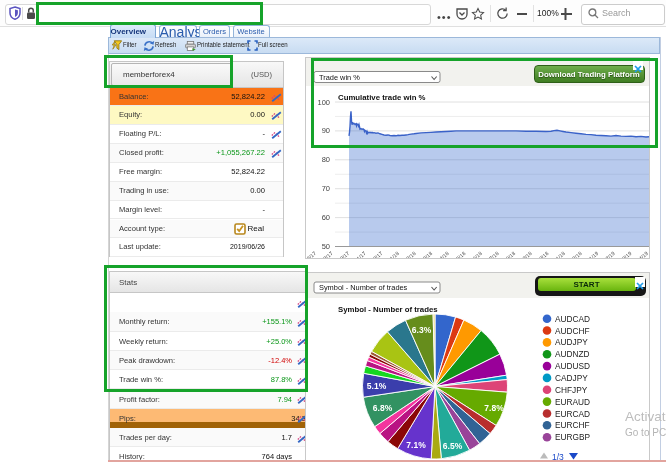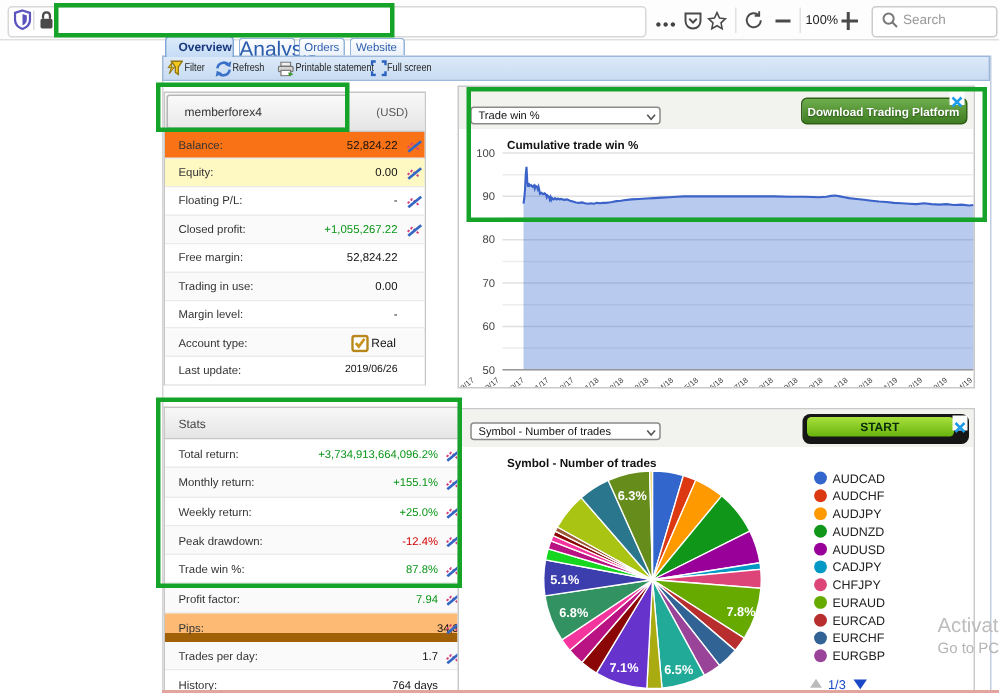--- a/index.html
+++ b/index.html
@@ -39,21 +39,21 @@
   <svg class="abs" style="left:588px;top:8px" width="11" height="11" viewBox="0 0 11 11">
     <circle cx="4.4" cy="4.4" r="3.4" fill="none" stroke="#777" stroke-width="1.3"></circle>
     <line x1="7" y1="7" x2="10" y2="10" stroke="#777" stroke-width="1.3"></line>
   </svg>
   <div class="abs" style="left:602px;top:0;height:27px;line-height:27px;font-size:9px;color:#999">Search</div>
 </div>
 
 <div class="abs" style="left:158.5px;top:24.5px;width:38px;height:12.5px;background:linear-gradient(#fefeff,#eaf1fa);border:1px solid #93b4da;border-bottom:none;border-radius:3px 3px 0 0;text-align:center;font-size:14px;line-height:12px;color:#2a5cad">Analysis</div>
 <div class="abs" style="left:199px;top:24.5px;width:31px;height:12.5px;background:linear-gradient(#fefeff,#eaf1fa);border:1px solid #93b4da;border-bottom:none;border-radius:3px 3px 0 0;text-align:center;font-size:7.6px;line-height:12px;color:#2a5cad">Orders</div>
 <div class="abs" style="left:232.5px;top:24.5px;width:37px;height:12.5px;background:linear-gradient(#fefeff,#eaf1fa);border:1px solid #93b4da;border-bottom:none;border-radius:3px 3px 0 0;text-align:center;font-size:7.6px;line-height:12px;color:#2a5cad">Website</div>
-<div class="abs" style="left:109.5px;top:24px;width:46px;height:14px;background:linear-gradient(#dcebfb,#c6dcf5);border:1px solid #7da6d4;border-bottom:none;border-radius:3px 3px 0 0;text-align:right;font-size:8px;font-weight:bold;line-height:13px;color:#16367c;z-index:3">Overview</div>
+<div class="abs" style="left:109.5px;top:24px;width:46px;height:14px;background:linear-gradient(#dcebfb,#c6dcf5);border:1px solid #7da6d4;border-bottom:none;border-radius:3px 3px 0 0;text-align:left;font-size:8px;font-weight:bold;line-height:13px;color:#16367c;z-index:3">Overview</div>
 
 <div class="abs" style="left:108px;top:37px;width:551.5px;height:16.5px;background:linear-gradient(#dce9f8,#c8dcf2);border:1px solid #9cb8da;z-index:2"></div>
 <svg class="abs" style="left:111px;top:40px;z-index:2" width="11" height="11" viewBox="0 0 11 11">
   <path d="M3.2,0.8 L10.6,0.8 L7.9,4.6 L7.9,9.6 L5.9,8.2 L5.9,4.6 Z" fill="#f5c81e" stroke="#937812" stroke-width="0.9"></path>
   <path d="M3.8,1.5 L1.2,5 L3.2,5.2 L1.8,9.2 L5.2,4.8 L3.2,4.6 Z" fill="#f5c81e" stroke="#937812" stroke-width="0.7"></path>
 </svg>
 <div class="abs" style="left:123px;top:37px;height:16.5px;line-height:16.5px;font-size:7.6px;color:#222;z-index:2;transform:scaleX(0.8);transform-origin:left center;white-space:nowrap">Filter</div>
 <svg class="abs" style="left:142.5px;top:39.5px;z-index:2" width="12" height="12" viewBox="0 0 12 12">
   <path d="M1.9,5.6 A4.3,4.3 0 0 1 9.6,3.5" fill="none" stroke="#3a72c8" stroke-width="1.7"></path>
   <path d="M11.2,0.9 L10.5,4.8 L6.8,3.2 Z" fill="#3a72c8"></path>
@@ -137,24 +137,20 @@
         <path d="M3.2,5.8 L5.2,8 L9,2.8" stroke="#c8921e" stroke-width="1.8" fill="none"></path>
       </svg>
       <span style="position:absolute;left:137.5px;top:0;line-height:18.8px;font-size:8px;color:#111">Real</span>
     </div>
 </div>
 
 <div class="abs" style="left:109px;top:271px;width:197.5px;height:191px;border:1px solid #c6c6c6;border-bottom:none;background:#fff">
   <div class="abs" style="left:0;top:0;width:195.5px;height:21px;background:linear-gradient(#f8f8f8,#e5e5e5);border-bottom:1px solid #c6c6c6">
     <span class="abs" style="left:9px;top:0;line-height:21px;font-size:8px;color:#444">Stats</span>
   </div>
-  <div style="position:absolute;left:0;top:21.0px;width:195.5px;height:19.30px;background:#ffffff;border-bottom:1px solid #ebebeb;box-sizing:border-box">
-      <span style="position:absolute;left:9px;top:0;line-height:19.3px;font-size:7.6px;color:#333">Total return:</span>
-      <span style="position:absolute;right:13.5px;top:0;line-height:19.3px;font-size:7.5px;color:#0a9618">+3,734,913,664,096.2%</span>
-    </div>
 <svg style="position:absolute;left:187px;top:26.5px" width="11" height="9" viewBox="0 0 11 9">
       <path d="M0.8,5.5 L3.6,2.8 L5.4,4.2 L8.2,6.8" stroke="#d5407e" stroke-width="1.3" fill="none" stroke-dasharray="1.6,1.1"></path>
       <path d="M1.2,8.2 L9.8,1.2" stroke="#3467c4" stroke-width="1.8" fill="none"></path>
     </svg>
 <div style="position:absolute;left:0;top:40.3px;width:195.5px;height:19.30px;background:#fafafa;border-bottom:1px solid #ebebeb;box-sizing:border-box">
       <span style="position:absolute;left:9px;top:0;line-height:19.3px;font-size:7.6px;color:#333">Monthly return:</span>
       <span style="position:absolute;right:13.5px;top:0;line-height:19.3px;font-size:7.5px;color:#0a9618">+155.1%</span>
     </div>
 <svg style="position:absolute;left:187px;top:45.8px" width="11" height="9" viewBox="0 0 11 9">
       <path d="M0.8,5.5 L3.6,2.8 L5.4,4.2 L8.2,6.8" stroke="#d5407e" stroke-width="1.3" fill="none" stroke-dasharray="1.6,1.1"></path>

